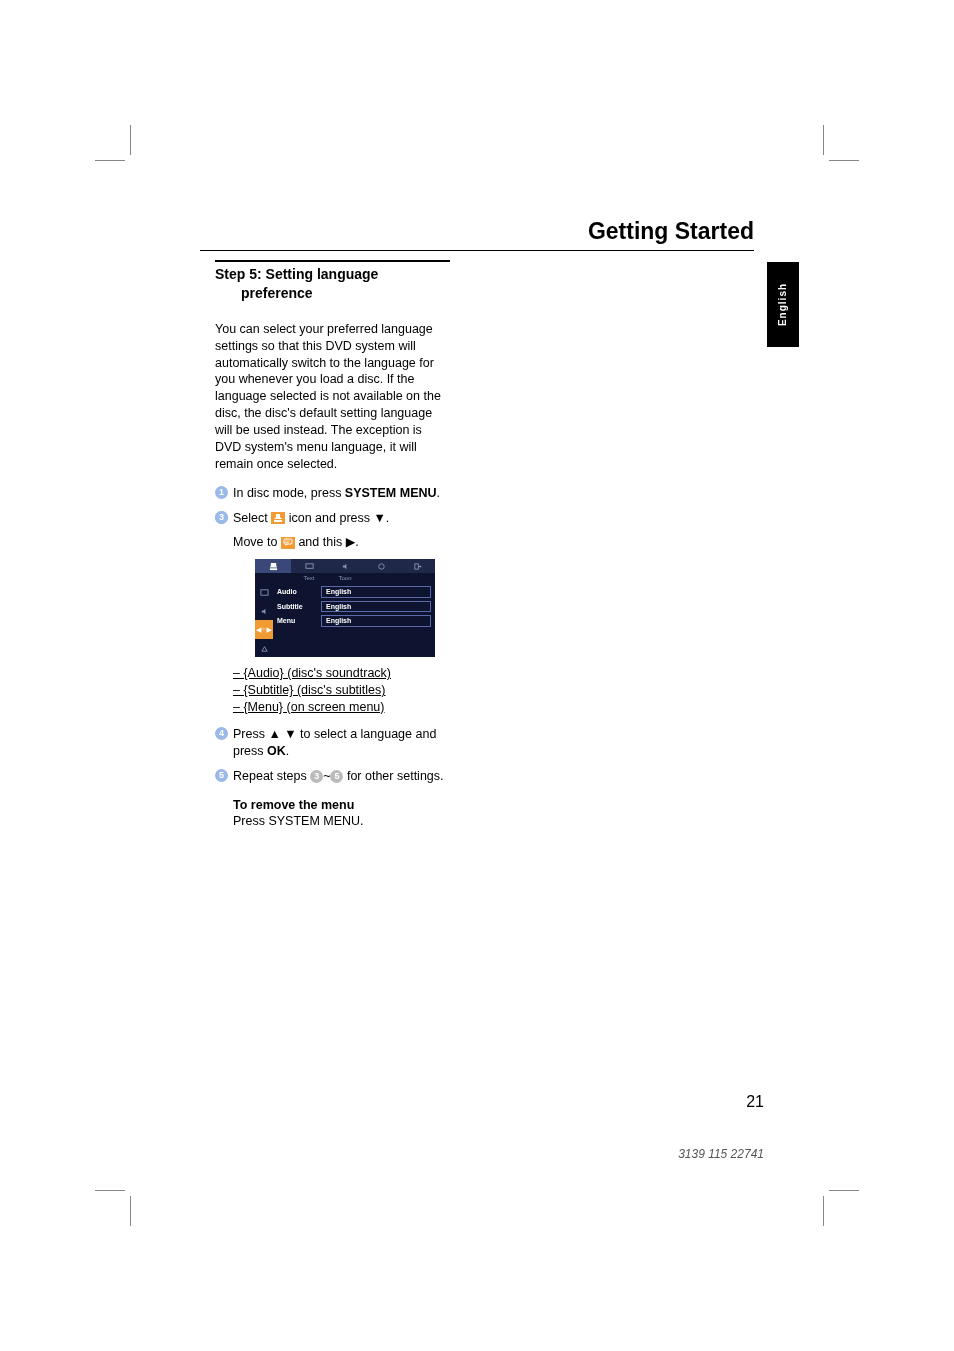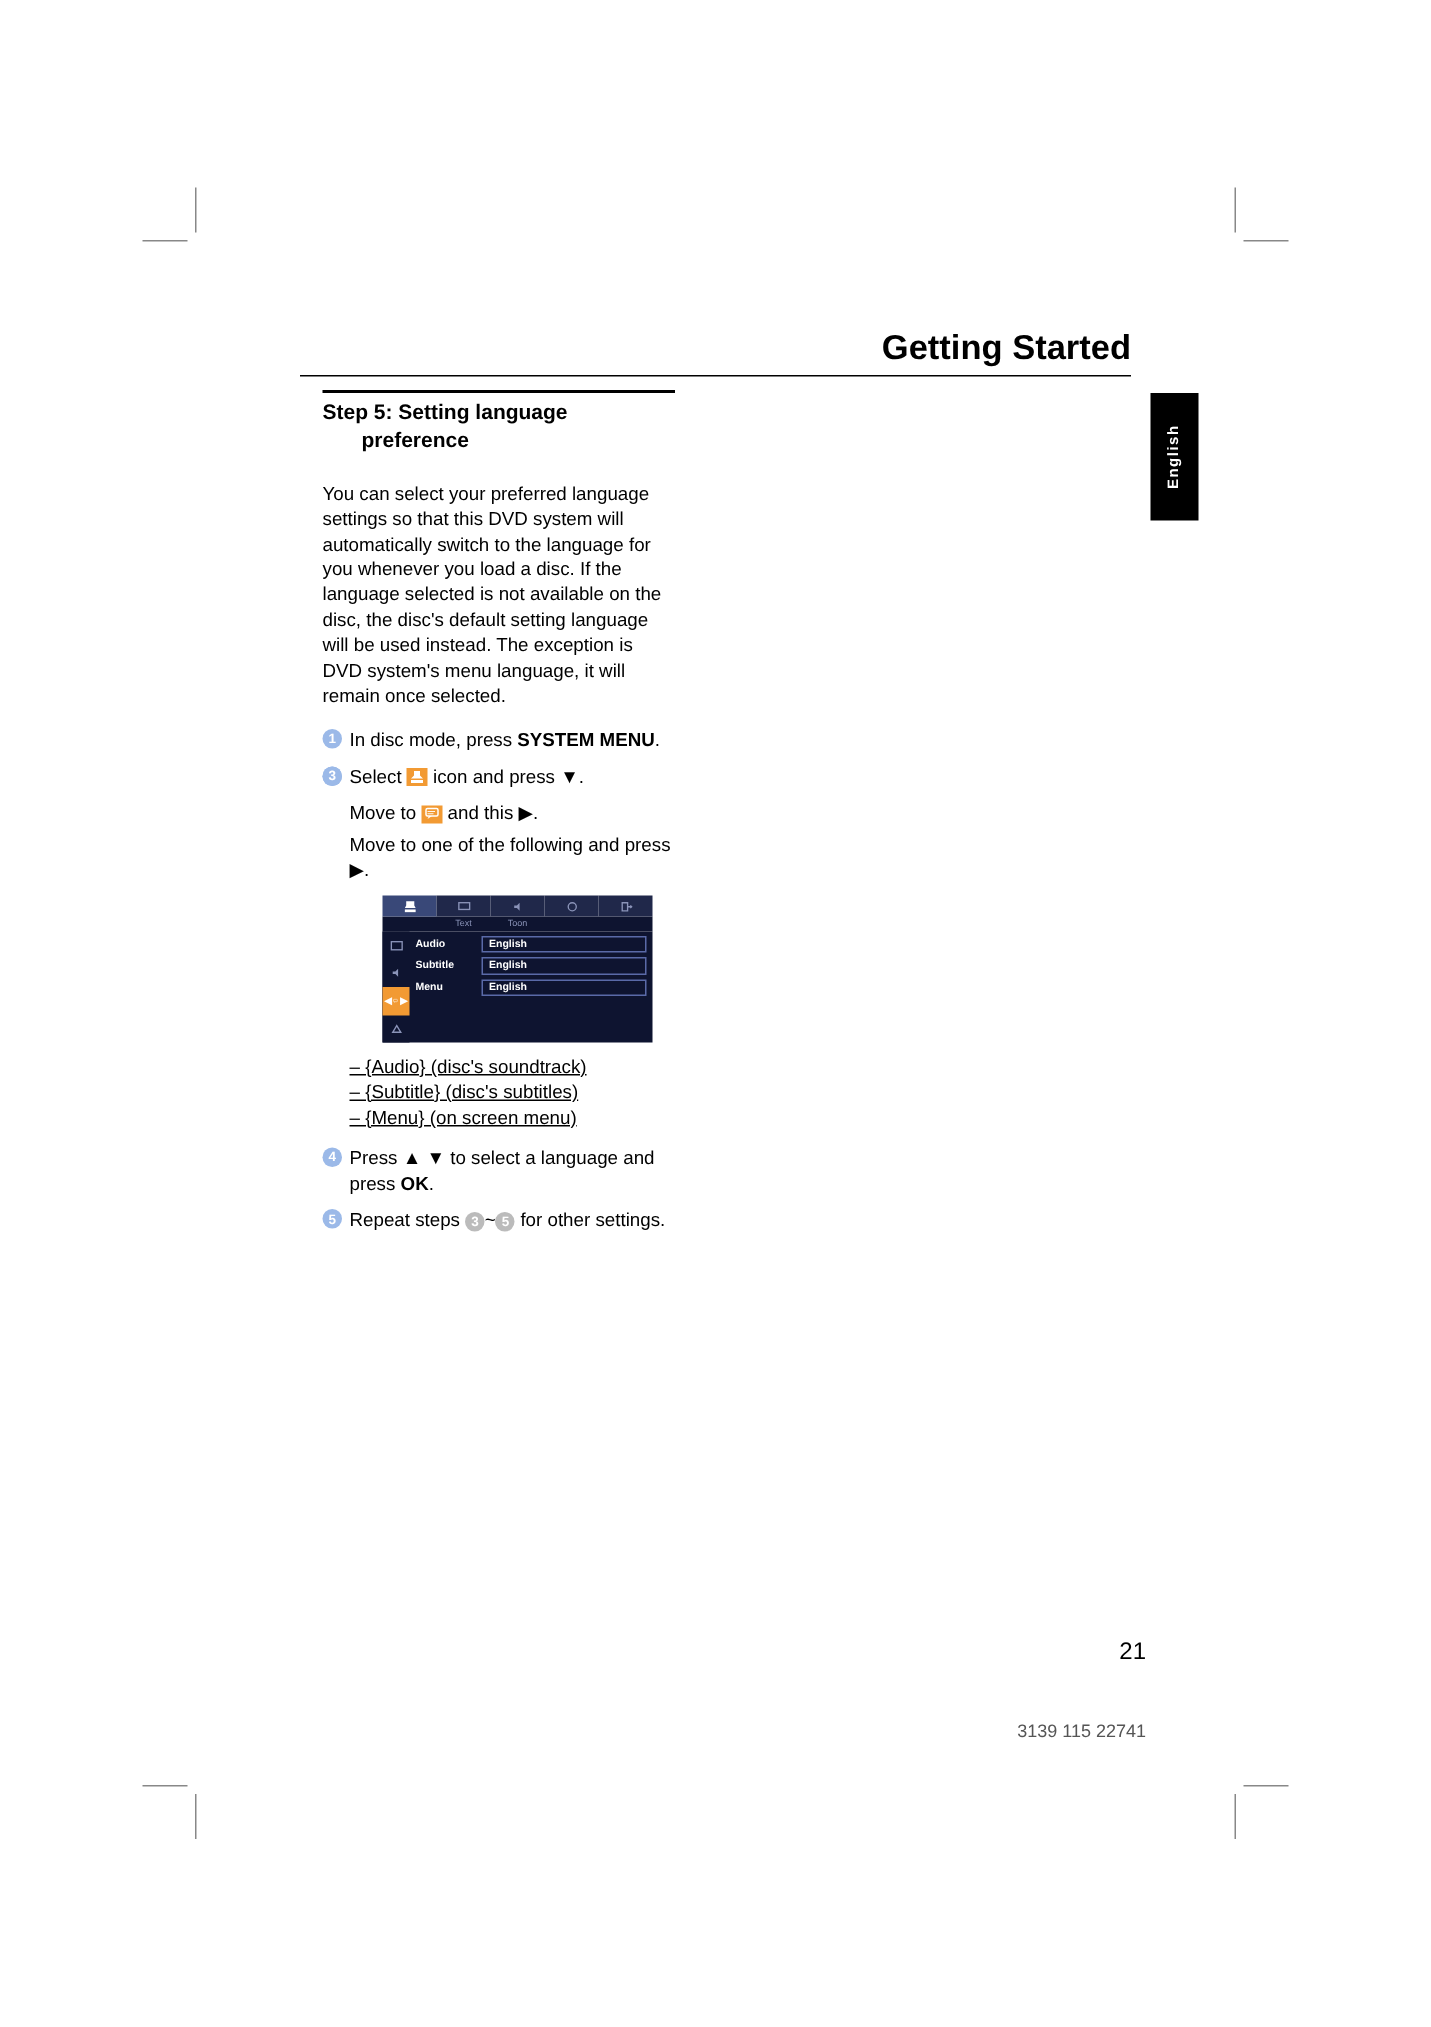--- a/index.html
+++ b/index.html
@@ -53,21 +53,21 @@
 .menu-side .sicon { flex: 1; display: flex; align-items: center; justify-content: center; }
 .menu-side .sicon.active { background: #f29a33; }
 .menu-side svg { width: 9px; height: 9px; }
 .menu-main { flex: 1; padding: 3px 4px; }
 .menu-row { display: flex; color: #fff; font-size: 7px; font-weight: bold; margin-bottom: 3px; align-items: center; }
 .menu-row .lbl { width: 44px; }
 .menu-row .val { border: 1px solid #5a6aa8; padding: 0 4px; flex: 1; }
 .tri-left, .tri-right { font-size: 7px; color: #fff; padding: 0 1px; }
 
 .footer-num { position: absolute; bottom: 240px; right: 190px; font-size: 16px; }
-.footer-code { position: absolute; bottom: 190px; right: 190px; font-size: 12px; color: #555; }
+.footer-code { position: absolute; bottom: 190px; right: 190px; font-size: 12px; color: #555; font-style: italic; }
 </style>
 </head>
 <body>
 
 <div class="page">
   <div class="crop-tl"></div>
     <div class="crop-tr"></div>
     <div class="crop-bl"></div>
     <div class="crop-br"></div>
 
@@ -103,21 +103,20 @@
     </div>
 
     <div class="sub-indent">
       <span>Move to </span><span class="inline-icon"><svg width="10" height="10" viewBox="0 0 10 10">
             <rect x="1" y="1" width="8" height="5" rx="1" fill="none" stroke="#fff" stroke-width="1"></rect>
             <path d="M3 6l-1 2 3-2" fill="#fff"></path>
             <line x1="2" y1="3" x2="7" y2="3" stroke="#fff" stroke-width="0.6"></line>
             <line x1="2" y1="4.5" x2="6" y2="4.5" stroke="#fff" stroke-width="0.6"></line>
           </svg></span><span> and this ▶.</span>
     </div>
-    <div class="sub-indent">Move to one of the following and press ▶.</div>
 
     <div class="menu-fig">
       <div class="menu-tabs">
         <div class="tab active">
             <svg viewBox="0 0 10 10">
               <path d="M2 1v3l-1 2h8l-1-2V1z" fill="#fff"></path>
               <rect x="1" y="7" width="8" height="2" fill="#fff"></rect>
             </svg>
           </div>
         <div class="tab">
@@ -200,17 +199,21 @@
     <div class="num-item">
       <span class="num-badge">4</span>
       <span>Press ▲ ▼ to select a language and press </span><span class="bold">OK</span><span>.</span>
     </div>
 
     <div class="num-item">
       <span class="num-badge">5</span>
       <span>Repeat steps </span><span class="num-badge grey" style="position:static;display:inline-flex;vertical-align:middle;">3</span><span>~</span><span class="num-badge grey" style="position:static;display:inline-flex;vertical-align:middle;">5</span><span> for other settings.</span>
     </div>
 
+    <div style="padding-left:18px;margin-top:12px;">
+      <div class="bold">To remove the menu</div>
+      <div>Press SYSTEM MENU.</div>
+    </div>
   </div>
 
   <div class="footer-num">21</div>
   <div class="footer-code">3139 115 22741</div>
 </div>
 
 </body></html>

